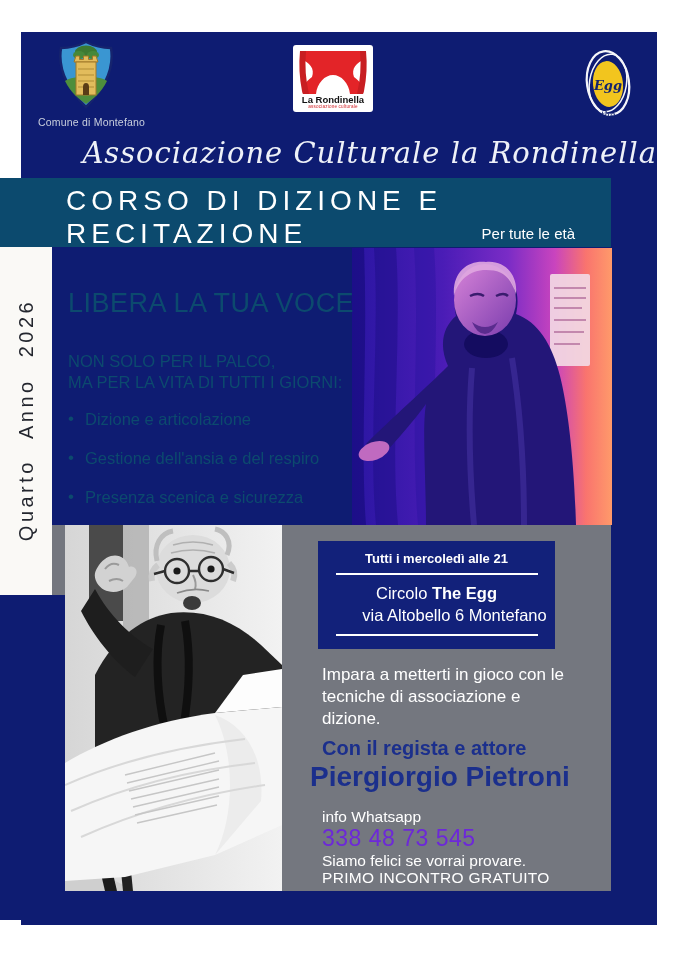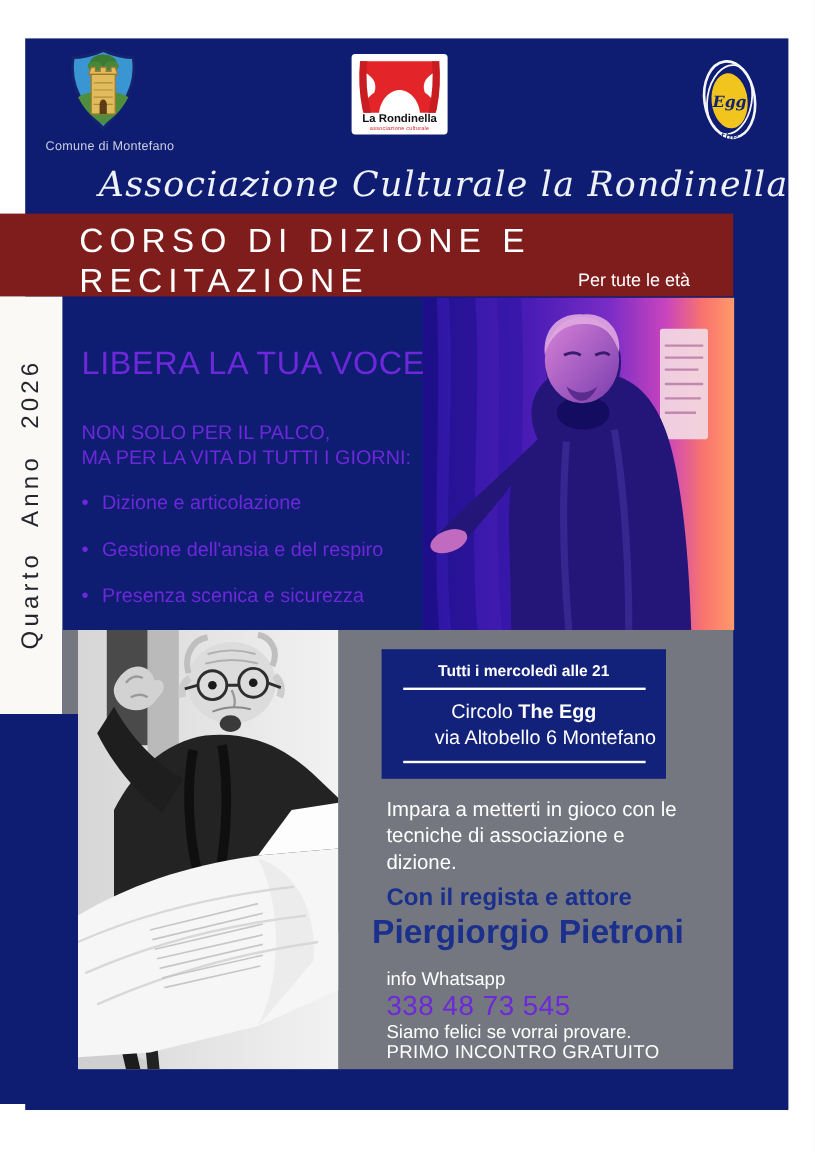--- a/index.html
+++ b/index.html
@@ -7,21 +7,21 @@
   .poster {
     position:relative; width:679px; height:960px;
     background:#ffffff; overflow:hidden;
     font-family:"Liberation Sans", sans-serif;
   }
   
   .blue-main   { position:absolute; left:21px; top:32px; width:636px; height:893px; background:#0e1c72; z-index:1; }
   .white-strip { position:absolute; left:0; top:247px; width:52px; height:348px; background:#faf9f6; z-index:2; }
   .gray-panel  { position:absolute; left:52px; top:525px; width:559px; height:366px; background:#74777f; z-index:2; }
   .blue-bleed  { position:absolute; left:0; top:595px; width:65px; height:325px; background:#0e1c72; z-index:3; }
-  .banner      { position:absolute; left:0; top:178px; width:611px; height:69px; background:#7f1d1d; z-index:4; }
+  .banner      { position:absolute; left:0; top:178px; width:611px; height:69px; background:#0c4a6e; z-index:4; }
 
   
   .crest-wrap { position:absolute; left:38px; top:40px; width:96px; z-index:5; text-align:center; }
   .crest-wrap svg { display:block; margin:0 auto; }
   .crest-caption { display:block; margin-top:4px; font-size:10.5px; color:#c9cfdd; letter-spacing:.2px; white-space:nowrap; }
 
   .rondinella { position:absolute; left:293px; top:45px; width:80px; height:67px; background:#ffffff; border-radius:3px; z-index:5;padding-left:16px; }
   .rondinella svg { position:absolute; left:0; top:0; }
   .lr-title { position:absolute; left:0; right:0; top:49px; text-align:center; font-size:9.5px; font-weight:bold; color:#111; }
   .lr-sub   { position:absolute; left:0; right:0; top:59px; text-align:center; font-size:4.6px; color:#d22328; letter-spacing:.2px; }
@@ -48,21 +48,21 @@
     white-space:nowrap; font-size:20px; color:#23262e;
     letter-spacing:3.5px; word-spacing:12px;
   }
 
   
   .photo-top { position:absolute; left:352px; top:248px; width:260px; height:277px; z-index:3; }
   .photo-bw  { position:absolute; left:65px;  top:525px; width:217px; height:366px; z-index:3; }
   .photo-top svg, .photo-bw svg { display:block; }
 
   
-  .voice { position:absolute; left:68px; top:288px; width:280px; z-index:5; color:#6d28d9; }
+  .voice { position:absolute; left:68px; top:288px; width:280px; z-index:5; color:#0c4a6e; }
   .voice-headline { font-size:27px; letter-spacing:.5px; font-weight:500; margin-bottom:32px; white-space:nowrap; }
   .voice-intro { font-size:16.5px; line-height:21px; margin-bottom:17px; }
   .voice ul { list-style:none; }
   .voice li { position:relative; padding-left:17px; font-size:16.5px; margin-bottom:20px; white-space:nowrap; }
   .voice li::before { content:"•"; position:absolute; left:0; top:-1px; font-size:17px; }
 
   
   .schedule-box {
     position:absolute; left:318px; top:541px; width:237px; height:108px;
     background:#12217a; z-index:5; color:#ffffff; text-align:center;

